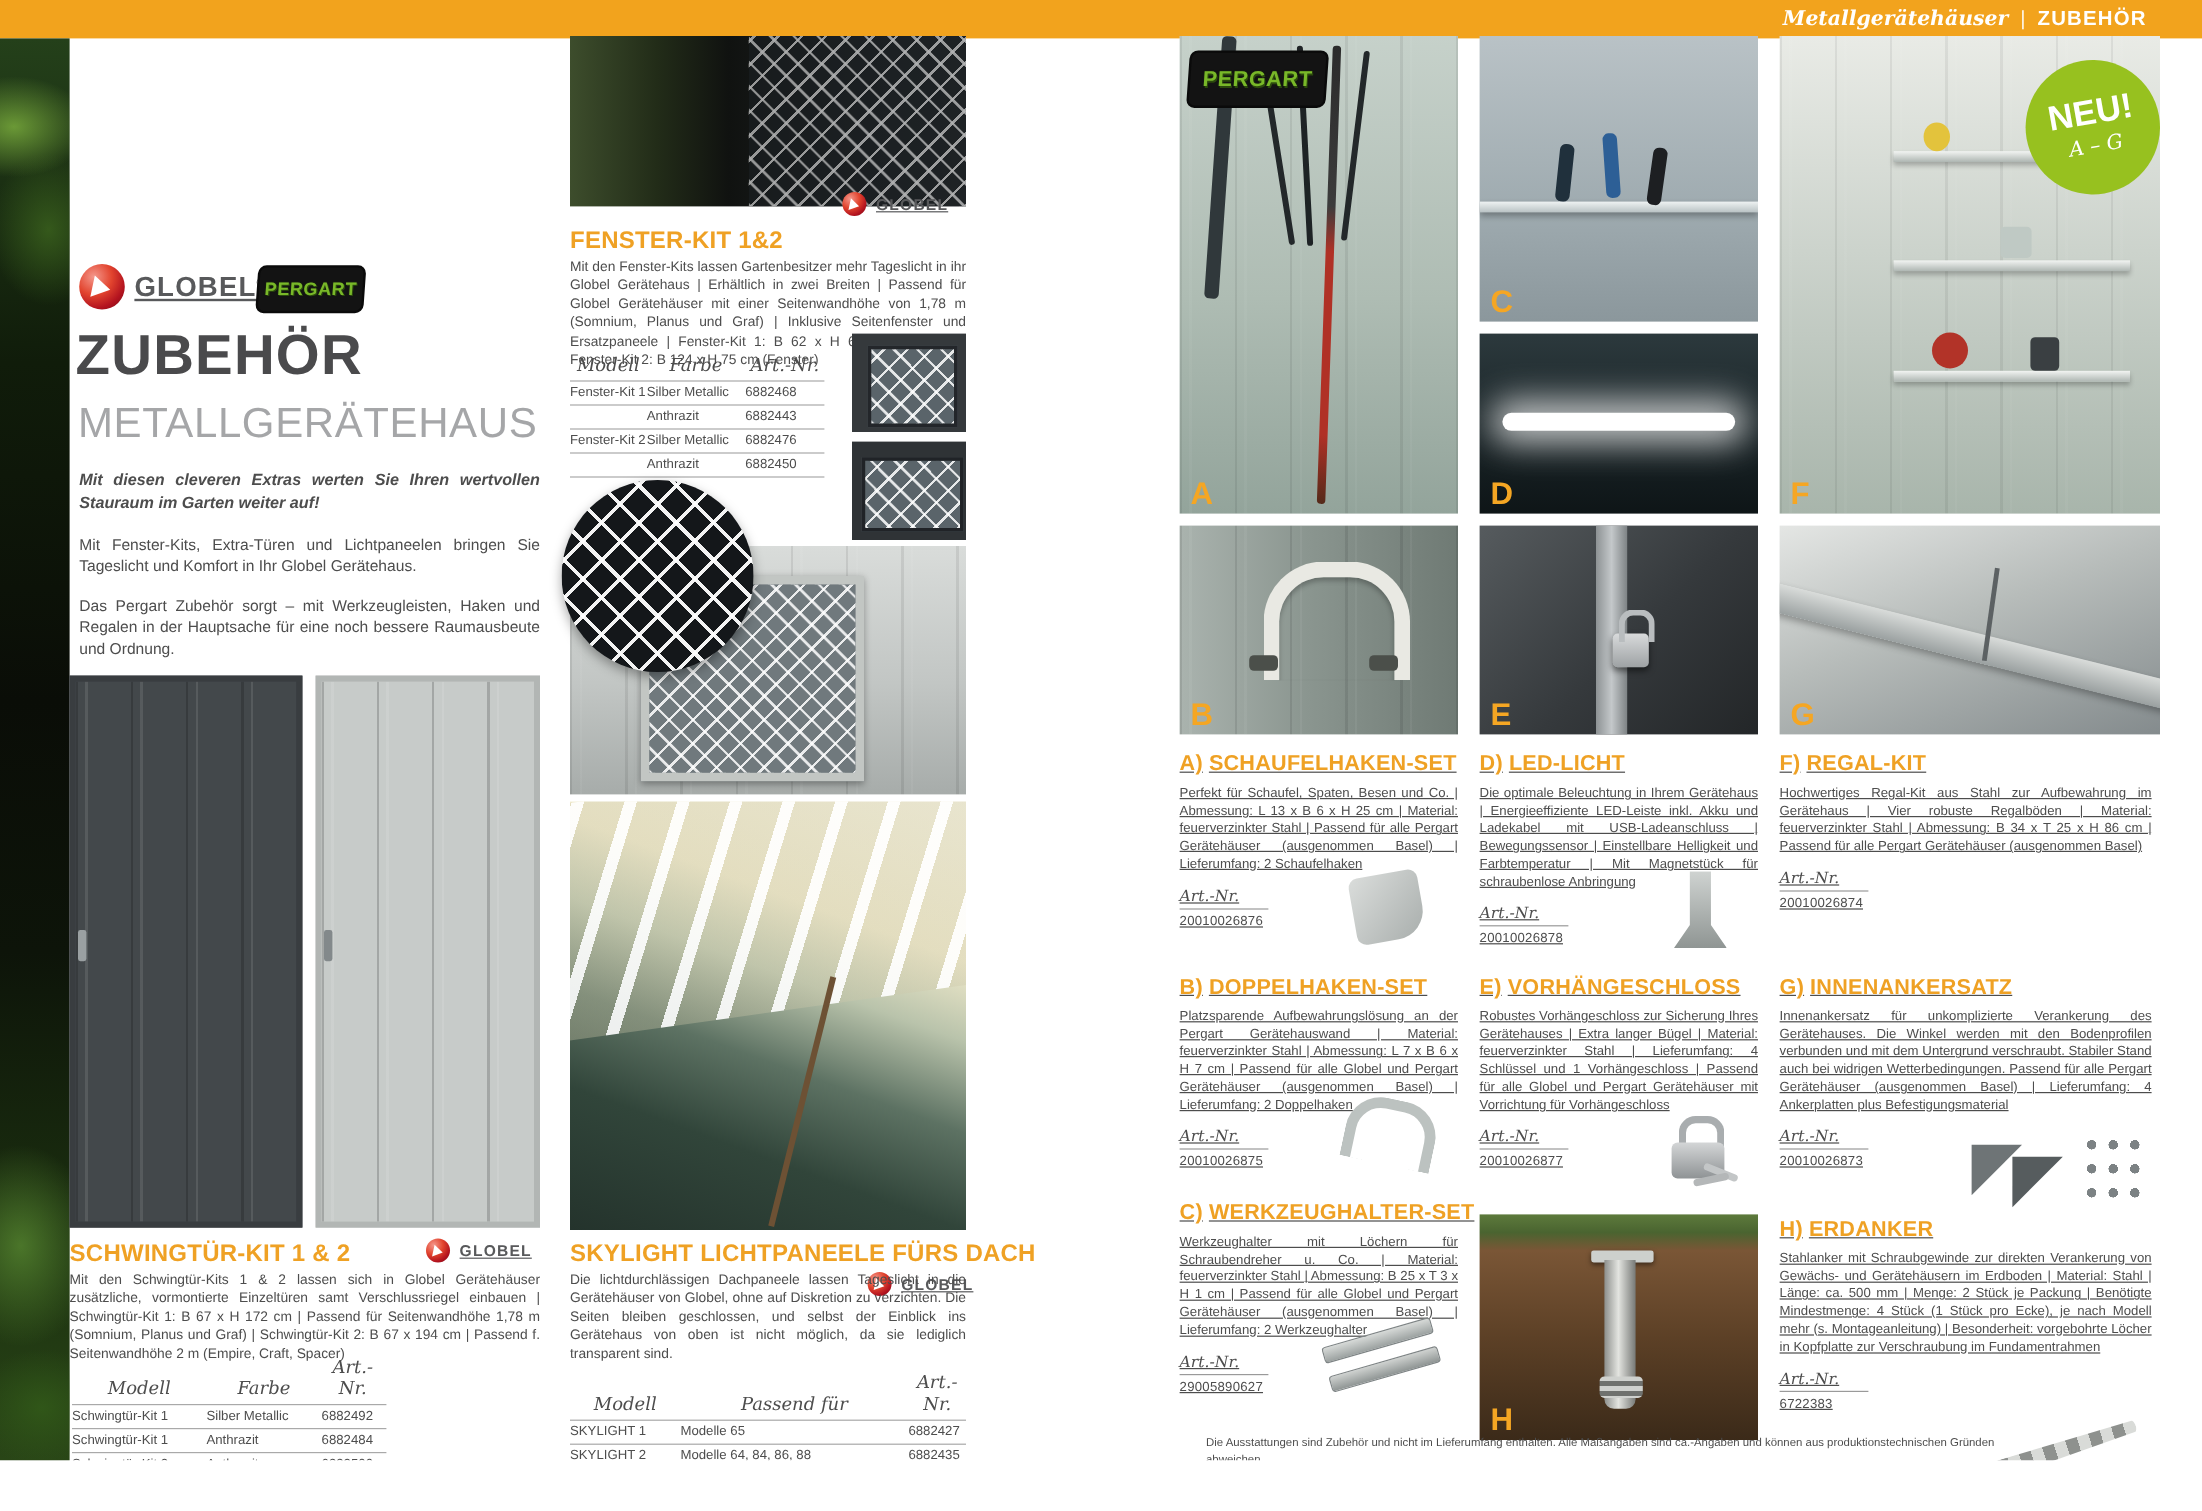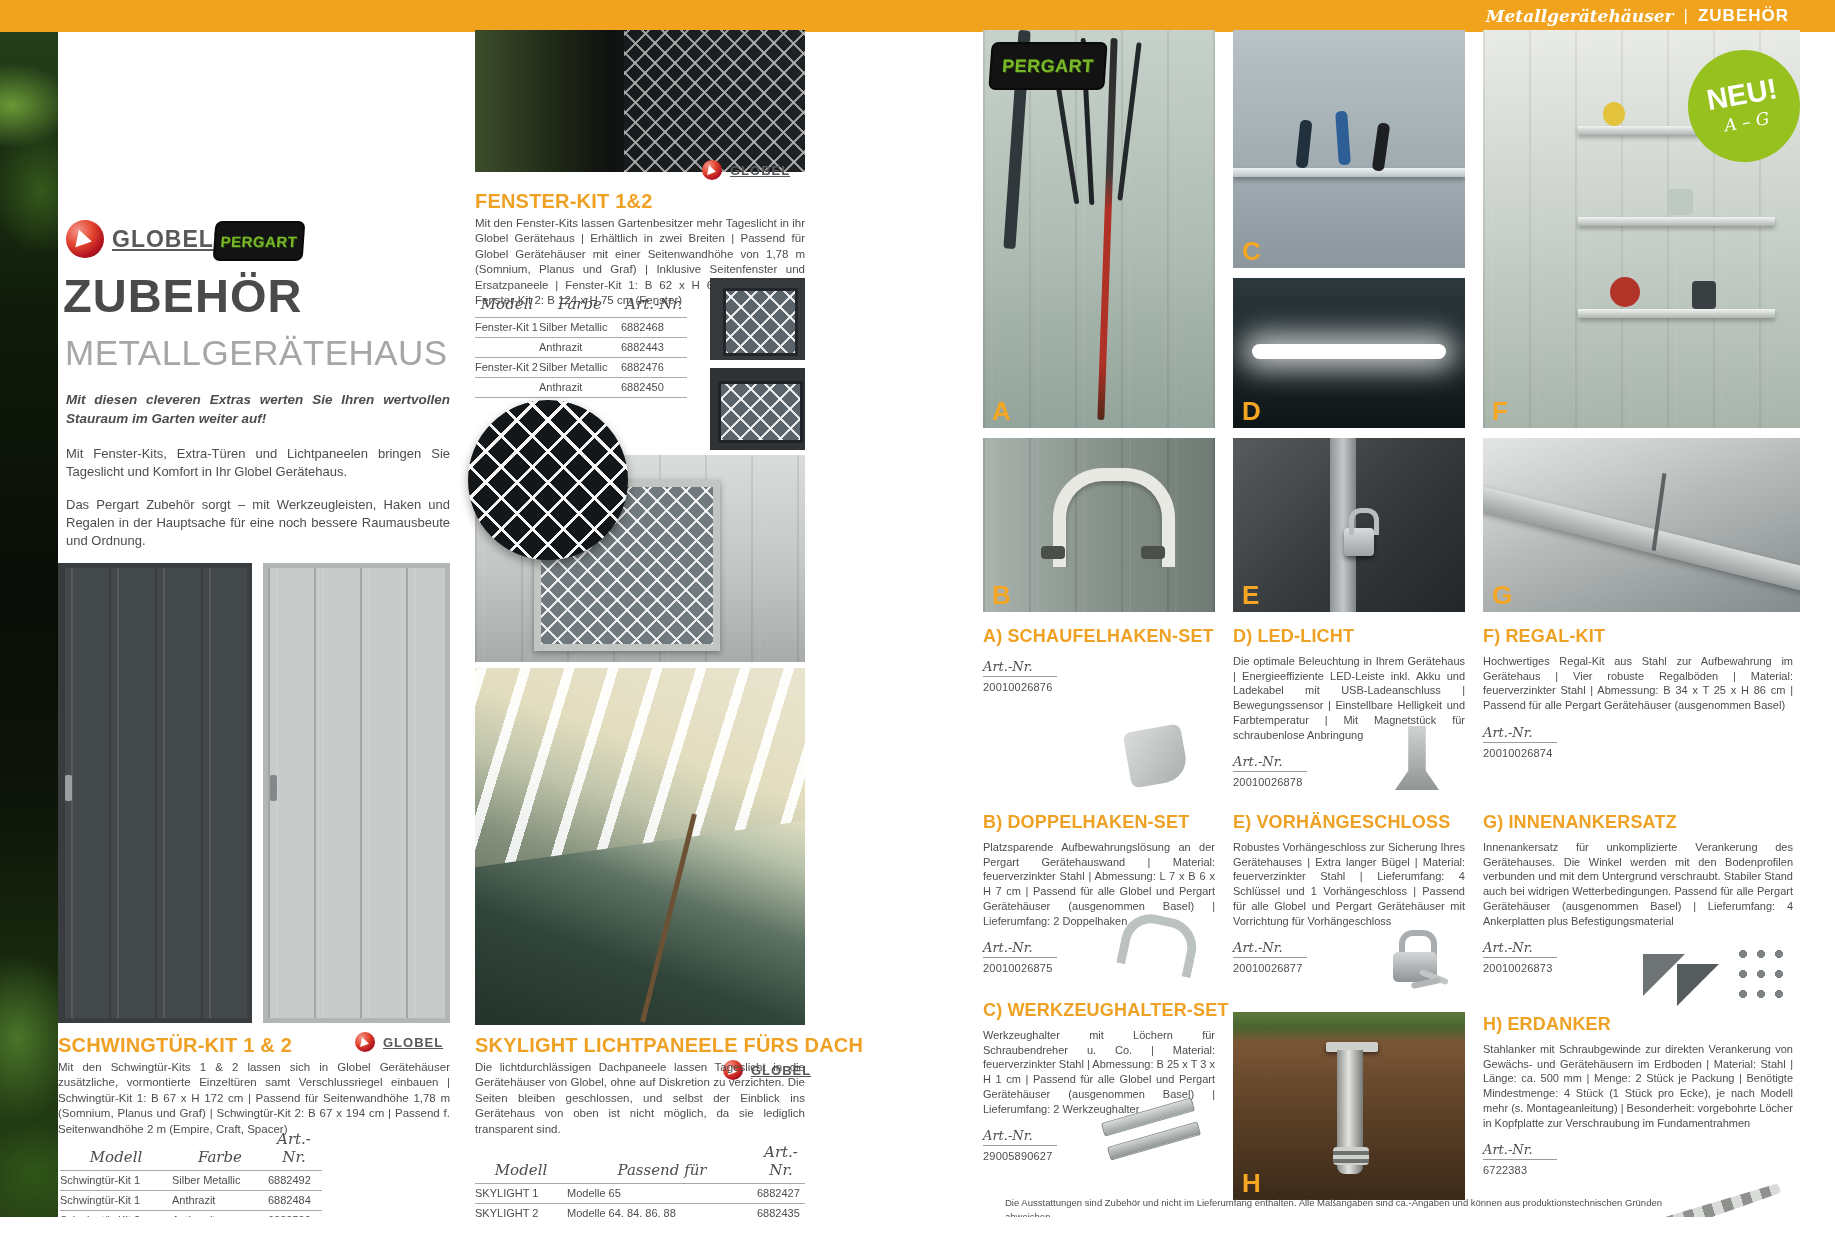--- a/index.html
+++ b/index.html
@@ -30,21 +30,21 @@
   .tbl{font-size:11px;color:#4d4d4d;}
   .trow{display:grid;align-items:end;border-bottom:1px solid #a9a9a9;padding:3px 0 4px 0;}
   .thead span{font-family:"DejaVu Serif",serif;font-style:italic;font-size:15px;text-align:center;}
   .cols-f{grid-template-columns:64px 82px 66px;}
   .cols-s{grid-template-columns:112px 96px 52px;}
   .cols-k{grid-template-columns:92px 190px 48px;}
   
   .artnr{margin-top:12px;}
   .artnr .lab{font-family:"DejaVu Serif",serif;font-style:italic;font-size:13px;border-bottom:1px solid #9a9a9a;width:74px;padding-bottom:2px;}
   .artnr .val{font-size:11px;margin-top:4px;letter-spacing:.2px;}
-  .section{position:absolute;}
+  .section{position:absolute;text-decoration:underline;}
   
   .photo{position:absolute;overflow:hidden;}
   .plabel{position:absolute;left:9px;bottom:4px;color:#f5a623;font-weight:bold;font-size:26px;line-height:1;}
   .mesh{background-color:#1b1f22;background-image:
     repeating-linear-gradient(45deg, rgba(255,255,255,.85) 0 2px, transparent 2px 14px),
     repeating-linear-gradient(-45deg, rgba(255,255,255,.85) 0 2px, transparent 2px 14px);}
   .ribsV{background-image:repeating-linear-gradient(90deg, rgba(0,0,0,.18) 0 2px, transparent 2px 8px, rgba(255,255,255,.10) 8px 10px, transparent 10px 46px);}
   
   .globel{display:flex;align-items:center;gap:8px;}
   .gball{border-radius:50%;background:radial-gradient(circle at 32% 28%, #f4978b 0%, #e2442e 40%, #b3131f 70%, #6e0a12 100%);position:relative;flex:none;}
@@ -267,20 +267,21 @@
     <span class="l1">NEU!</span>
     <span class="l2">A – G</span>
   </div>
 
   <div class="abs pergart" style="left:990px;top:42px;width:112px;height:44px;">
     <span style="font-size:18px;">PERGART</span>
   </div>
 
   <div class="section" style="left:983px;top:626px;width:232px;">
     <div class="sec-h"><span class="ltr">A)</span><span>SCHAUFELHAKEN-SET</span></div>
+    <div class="desc">Perfekt für Schaufel, Spaten, Besen und Co. | Abmessung: L 13 x B 6 x H 25 cm | Material: feuerverzinkter Stahl | Passend für alle Pergart Gerätehäuser (ausgenommen Basel) | Lieferumfang: 2 Schaufelhaken</div>
     <div class="artnr">
       <div class="lab">Art.-Nr.</div>
       <div class="val">20010026876</div>
     </div>
     <div class="prod" style="right:30px;top:102px;width:58px;height:56px;background:linear-gradient(135deg,#d6d9d7,#9fa5a3);border-radius:8px 8px 24px 8px;transform:rotate(-10deg);opacity:.9;"></div>
   </div>
   <div class="section" style="left:1233px;top:626px;width:232px;">
     <div class="sec-h"><span class="ltr">D)</span><span>LED-LICHT</span></div>
     <div class="desc">Die optimale Beleuchtung in Ihrem Gerätehaus | Energieeffiziente LED-Leiste inkl. Akku und Ladekabel mit USB-Ladeanschluss | Bewegungssensor | Einstellbare Helligkeit und Farbtemperatur | Mit Magnetstück für schraubenlose Anbringung</div>
     <div class="artnr">

